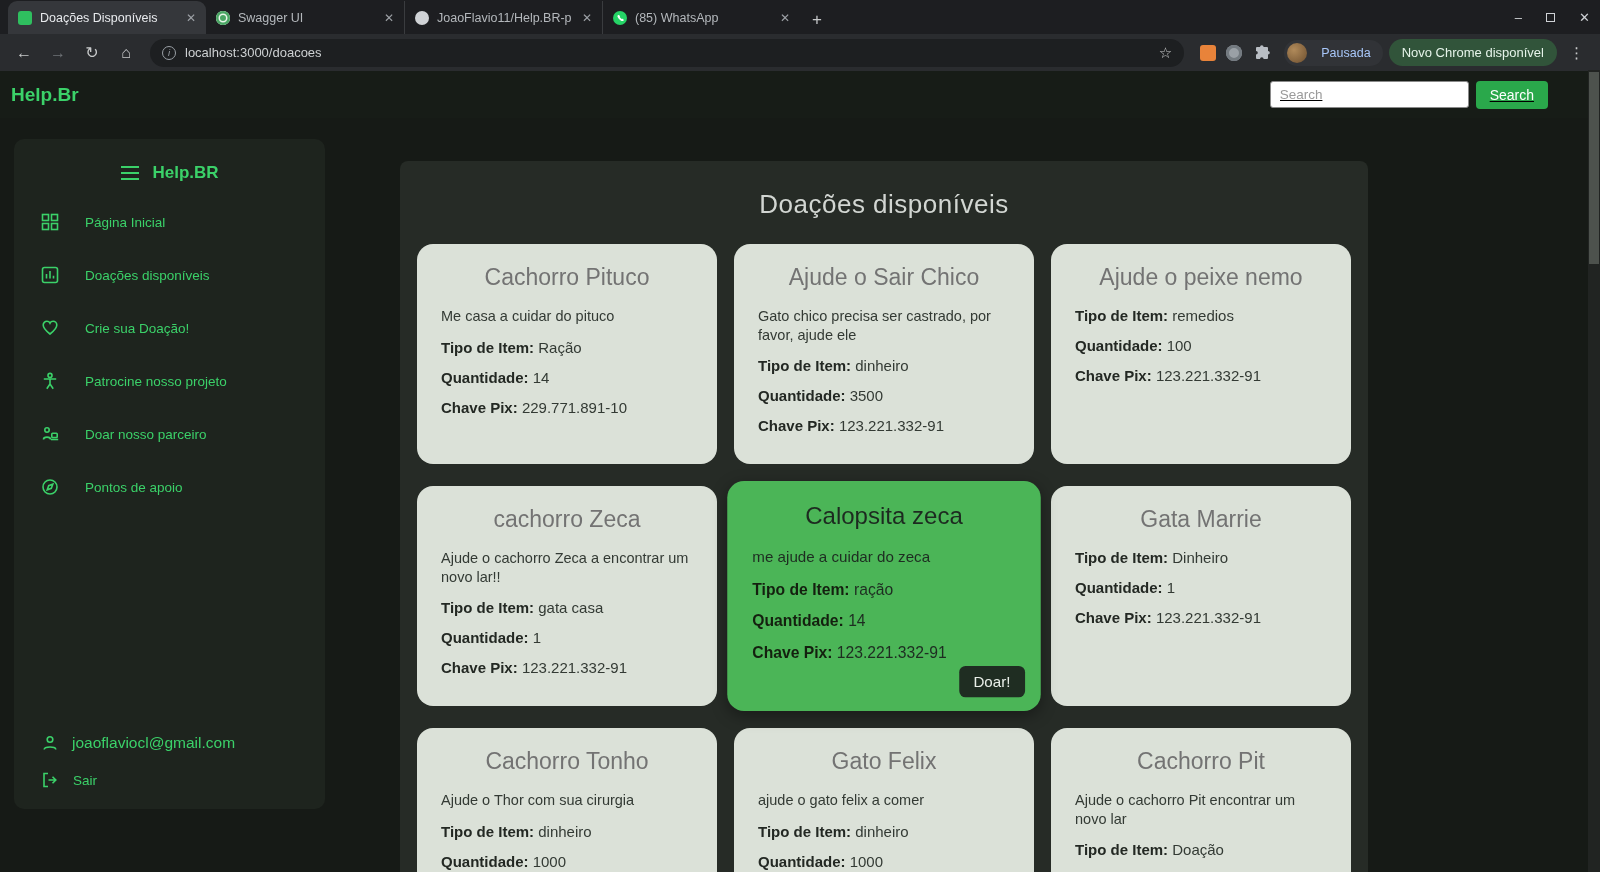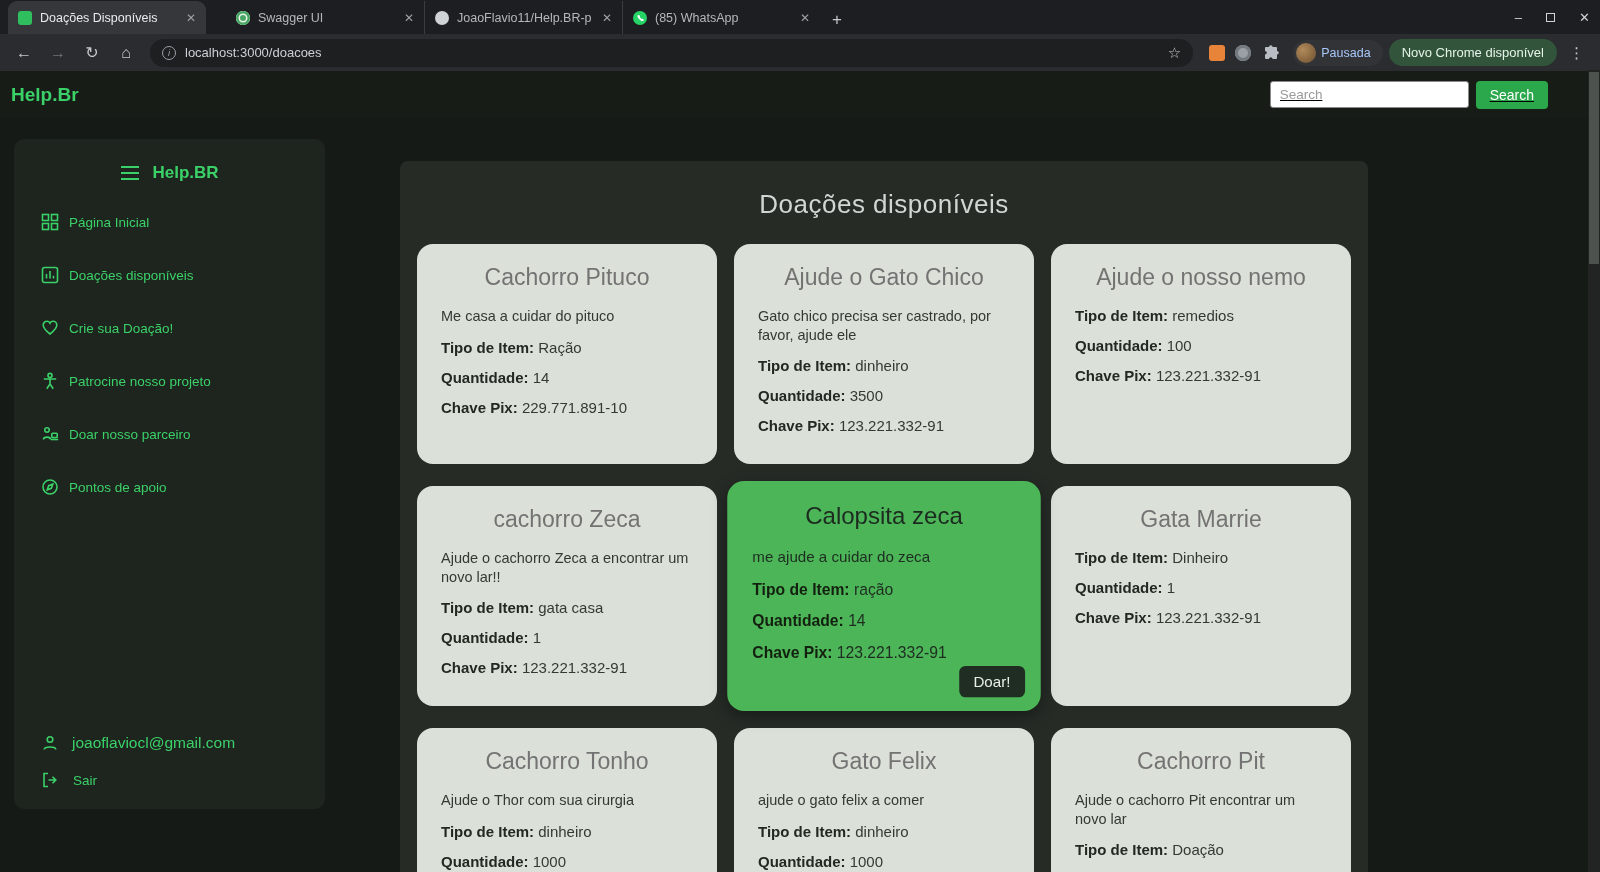--- a/index.html
+++ b/index.html
@@ -5,21 +5,21 @@
   * { box-sizing: border-box; margin: 0; padding: 0; }
   html,body { width:1600px; height:872px; overflow:hidden; }
   body { font-family:"Liberation Sans", sans-serif; background:#161a16; }
   .screen { position:relative; width:1600px; height:872px; }
 
   
   .tabstrip { height:34px; background:#1d1e21; display:flex; align-items:flex-end; padding-left:8px; position:relative; }
   .tab { width:198px; height:33px; display:flex; align-items:center; gap:8px; padding:0 8px 0 10px; color:#b4b8bc; font-size:12.5px; position:relative; cursor:pointer; }
   .tab + .tab { border-left:1px solid #3a3c3f; }
   .tab.active { background:#35373b; border-radius:9px 9px 0 0; color:#e8eaed; border-left:none; }
-  .tab.active + .tab { border-left:none;margin-left:20px; }
+  .tab.active + .tab { border-left:none; }
   .tab-title { flex:1; white-space:nowrap; overflow:hidden; }
   .tab-close { color:#9da1a6; font-size:12px; padding:0 2px; }
   .favicon { width:14px; height:14px; border-radius:50%; flex:0 0 14px; position:relative; }
   .fav-helpbr { background:#2fbf5f; border-radius:3px; }
   .fav-swagger { background:#4aa564; box-shadow:inset 0 0 0 2.5px #4aa564, inset 0 0 0 4px #e8f5e9; }
   .fav-github { background:#d0d3d6; }
   .fav-whatsapp { background:#25d366; display:flex; align-items:center; justify-content:center; }
   .newtab-btn { color:#c7c9ca; font-size:17px; padding:0 12px 4px 12px; cursor:pointer; }
   .win-controls { position:absolute; right:10px; top:0; height:34px; display:flex; align-items:center; gap:24px; color:#cfd2d6; font-size:13px; }
   .winbox { width:9px; height:9px; border:1.5px solid #cfd2d6; display:inline-block; }
@@ -27,41 +27,41 @@
   .toolbar { height:37px; background:#2a2c2f; display:flex; align-items:center; padding:0 10px; gap:6px; }
   .nav-btn { color:#c7c9ca; font-size:16px; width:28px; height:28px; display:flex; align-items:center; justify-content:center; cursor:pointer; }
   .nav-btn.dim { color:#6f7377; }
   .urlbar { flex:1; height:28px; background:#1d1f21; border-radius:14px; display:flex; align-items:center; gap:9px; padding:0 12px; color:#cdd0d2; font-size:13px; margin:0 4px; }
   .info-badge { width:14px; height:14px; border:1.3px solid #9aa0a6; border-radius:50%; color:#9aa0a6; font-size:9.5px; line-height:12px; text-align:center; display:inline-block; font-style:italic; }
   .star { margin-left:auto; color:#c7c9ca; font-size:15px; cursor:pointer; }
   .ext-orange { width:16px; height:16px; background:#e8833a; border-radius:3px; }
   .ext-circle { width:16px; height:16px; background:#9aa0a6; border-radius:50%; box-shadow:inset 0 0 0 3px #737a80; }
   .ext-puzzle { width:20px; height:20px; display:flex; align-items:center; justify-content:center; }
   .toolbar-group { display:flex; align-items:center; gap:10px; padding:0 6px; }
-  .profile-chip { display:flex; align-items:center; gap:5px; background:#313337; border-radius:14px; padding:3px 12px 3px 3px; cursor:pointer; }
+  .profile-chip { display:flex; align-items:center; gap:14px; background:#313337; border-radius:14px; padding:3px 12px 3px 3px; cursor:pointer; }
   .avatar-img { width:20px; height:20px; border-radius:50%; background:radial-gradient(circle at 35% 35%, #b08a5a, #6d4f2f); }
   .profile-name { color:#a8c7fa; font-size:12.5px; }
   .update-pill { background:#31543a; color:#e6f4ea; font-size:13px; padding:6px 13px; border-radius:15px; white-space:nowrap; cursor:pointer; }
   .kebab { color:#c7c9ca; font-size:15px; padding:0 6px; cursor:pointer; }
 
   
   .topnav { height:47px; background:#171c17; display:flex; align-items:center; justify-content:space-between; padding:0 52px 0 11px; }
   .brand { color:#3bd169; font-size:19px; font-weight:bold; cursor:pointer; }
   .searchwrap { display:flex; align-items:center; gap:7px;text-decoration:underline; }
   .search-input { width:199px; height:27px; background:#ffffff; border:1px solid #8a8a8a; border-radius:3px; padding:0 9px; font-size:13.5px; color:#333; font-family:"Liberation Sans",sans-serif; }
   .search-input::placeholder { color:#9a9a9a; }
   .search-btn { height:28px; background:#2aa84b; border:none; border-radius:4px; color:#ffffff; font-size:14px; padding:0 14px; cursor:pointer; font-family:"Liberation Sans",sans-serif; }
 
   
   .content { position:relative; height:755px; }
 
   .sidebar { position:absolute; left:14px; top:21px; width:311px; height:670px; background:#1e241e; border-radius:10px; display:flex; flex-direction:column; padding:24px 0 20px; color:#3bd169; }
   .sb-header { display:flex; align-items:center; justify-content:center; gap:12px; font-size:17px; font-weight:bold; margin-bottom:30px; }
   .sb-menu { padding-left:27px; }
-  .sb-item { display:flex; align-items:center; gap:10px; font-size:13.5px; margin-bottom:35px; cursor:pointer; }
+  .sb-item { display:flex; align-items:center; gap:26px; font-size:13.5px; margin-bottom:35px; cursor:pointer; }
   .sb-item svg, .sb-footer svg, .sb-header svg { flex:0 0 auto; }
   .sb-footer { margin-top:auto; padding-left:27px; }
   .sb-email { display:flex; align-items:center; gap:13px; font-size:15.5px; margin-bottom:19px; cursor:pointer; }
   .sb-logout { display:flex; align-items:center; gap:14px; font-size:13.5px; cursor:pointer; }
 
   .panel { position:absolute; left:400px; top:43px; width:968px; height:745px; background:#262b26; border-radius:8px; padding:16px 17px; }
   .panel h1 { text-align:center; color:#d2d6d2; font-size:26px; font-weight:400; letter-spacing:0.5px; margin:12px 0 24px; }
   .cards-grid { display:grid; grid-template-columns:repeat(3,300px); column-gap:17px; row-gap:22px; justify-content:center; }
   .card { background:#dbe1d8; border-radius:16px; padding:16px 24px 16px; min-height:220px; color:#333a34; position:relative; }
   .card-title { text-align:center; font-size:23px; font-weight:400; color:#737373; margin:4px 0 16px; }
@@ -231,29 +231,29 @@
 
         <div class="card">
           <div class="card-title">Cachorro Pituco</div>
           <p class="card-desc">Me casa a cuidar do pituco</p>
           <p class="card-line"><b>Tipo de Item:</b> <span>Ração</span></p>
           <p class="card-line"><b>Quantidade:</b> <span>14</span></p>
           <p class="card-line"><b>Chave Pix:</b> <span>229.771.891-10</span></p>
         </div>
 
         <div class="card">
-          <div class="card-title">Ajude o Gato Chico</div>
+          <div class="card-title">Ajude o Sair Chico</div>
           <p class="card-desc">Gato chico precisa ser castrado, por favor, ajude ele</p>
           <p class="card-line"><b>Tipo de Item:</b> <span>dinheiro</span></p>
           <p class="card-line"><b>Quantidade:</b> <span>3500</span></p>
           <p class="card-line"><b>Chave Pix:</b> <span>123.221.332-91</span></p>
         </div>
 
         <div class="card">
-          <div class="card-title">Ajude o nosso nemo</div>
+          <div class="card-title">Ajude o peixe nemo</div>
           <p class="card-line"><b>Tipo de Item:</b> <span>remedios</span></p>
           <p class="card-line"><b>Quantidade:</b> <span>100</span></p>
           <p class="card-line"><b>Chave Pix:</b> <span>123.221.332-91</span></p>
         </div>
 
         <div class="card">
           <div class="card-title">cachorro Zeca</div>
           <p class="card-desc">Ajude o cachorro Zeca a encontrar um novo lar!!</p>
           <p class="card-line"><b>Tipo de Item:</b> <span>gata casa</span></p>
           <p class="card-line"><b>Quantidade:</b> <span>1</span></p>

